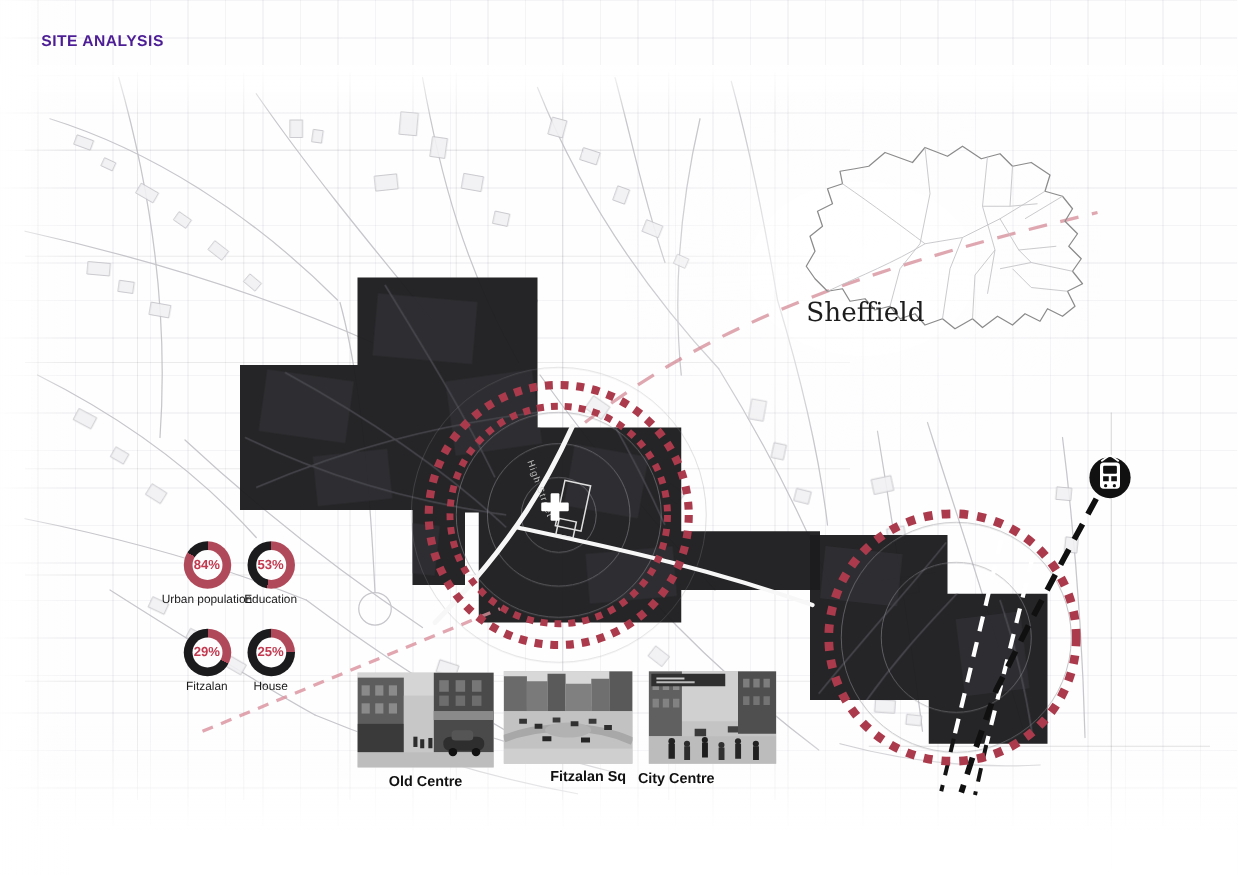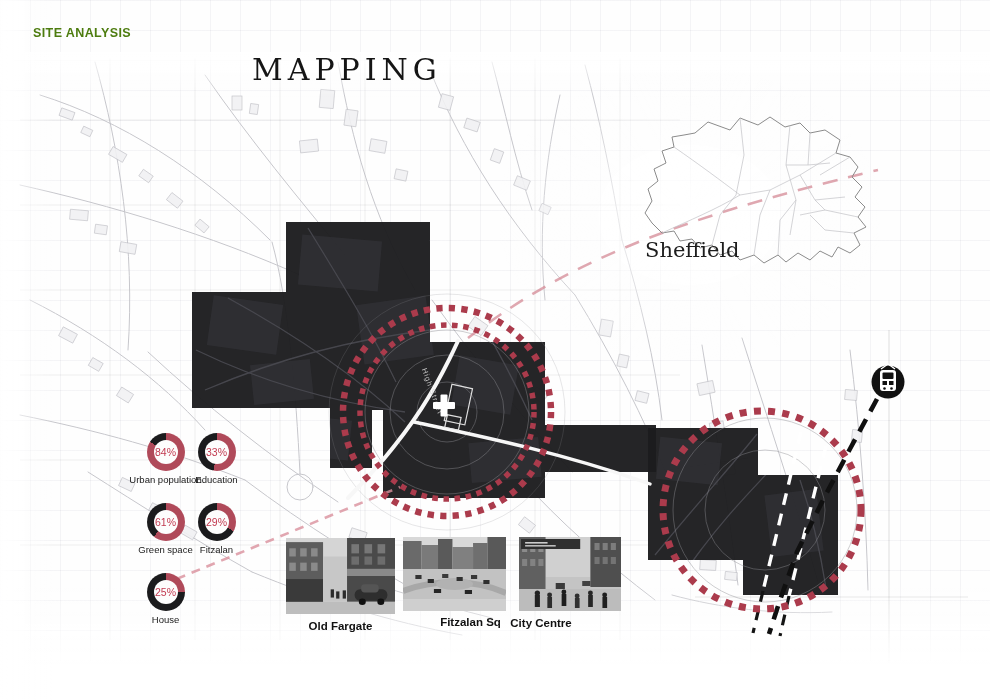--- a/index.html
+++ b/index.html
@@ -4,34 +4,34 @@
 <style>
   html,body{margin:0;padding:0;background:#ffffff;}
   .board{position:relative;width:990px;height:700px;overflow:hidden;background:#fefefe;
          font-family:"Liberation Sans", sans-serif;}
   .board::before{content:"";position:absolute;inset:0;pointer-events:none;
     background-image:
       repeating-linear-gradient(to right, rgba(60,60,100,0.05) 0 1px, transparent 1px 30px),
       repeating-linear-gradient(to bottom, rgba(60,60,100,0.05) 0 1px, transparent 1px 30px);}
   .abs{position:absolute;}
   
-  .site-tag{left:33px;top:26px;font-size:12.5px;font-weight:800;letter-spacing:0.4px;color:#4d7c0f;}
+  .site-tag{left:33px;top:26px;font-size:12.5px;font-weight:800;letter-spacing:0.4px;color:#4c1d95;}
   .title{left:252px;top:52px;font-family:"DejaVu Serif","Liberation Serif",serif;
          font-size:30px;letter-spacing:5px;color:#151515;font-weight:400;}
   
   .sheffield-label{left:645px;top:238px;font-family:"DejaVu Serif","Liberation Serif",serif;
          font-size:21px;color:#1d1d1d;}
   
   .donut-grid{left:140px;top:433px;display:grid;grid-template-columns:51px 51px;
               grid-auto-rows:70px;justify-items:center;}
   .dcell{display:flex;flex-direction:column;align-items:center;width:51px;}
   .ring{width:38px;height:38px;border-radius:50%;position:relative;flex:0 0 auto;}
   .hole{position:absolute;left:7px;top:7px;width:24px;height:24px;border-radius:50%;
         background:#fdfdfd;display:flex;align-items:center;justify-content:center;}
-  .pct{font-size:10.5px;font-weight:400;white-space:nowrap;}
+  .pct{font-size:10.5px;font-weight:700;white-space:nowrap;}
   .dlabel{margin-top:3px;font-size:9.5px;color:#1a1a1a;white-space:nowrap;text-align:center;}
   
   .photo{position:absolute;overflow:hidden;background:#cfcfcf;}
   .photo svg{display:block;width:100%;height:100%;}
   .caption{position:absolute;font-size:11.5px;font-weight:700;color:#111;text-align:center;white-space:nowrap;}
   svg{overflow:visible;}
   .fade{position:absolute;pointer-events:none;}
 </style>
 </head>
 <body>
@@ -253,46 +253,37 @@
       <path d="M168,60 L190,58"></path>
       <path d="M34,42 C60,60 80,75 100,90"></path>
       <path d="M22,128 C50,115 75,105 100,90"></path>
       <path d="M146,60 L168,60"></path>
       <path d="M185,125 L170,110"></path>
     </g>
   </svg>
   <div class="abs sheffield-label">Sheffield</div>
 
   <div class="abs site-tag">SITE ANALYSIS</div>
-  <div class="abs title">MAPPING</div>
 
   <div class="abs donut-grid">
       <div class="dcell">
         <div class="ring" style="background: conic-gradient(rgb(176, 74, 90) 0deg, rgb(176, 74, 90) 84%, rgb(27, 27, 29) 84%, rgb(27, 27, 29) 100%);">
           <div class="hole">
             <span class="pct" style="color: rgb(194, 58, 80);">84%</span>
           </div>
         </div>
         <div class="dlabel">Urban population</div>
       </div>
       <div class="dcell">
         <div class="ring" style="background: conic-gradient(rgb(176, 74, 90) 0deg, rgb(176, 74, 90) 53%, rgb(27, 27, 29) 53%, rgb(27, 27, 29) 100%);">
           <div class="hole">
-            <span class="pct" style="color: rgb(194, 58, 80);">33%</span>
+            <span class="pct" style="color: rgb(194, 58, 80);">53%</span>
           </div>
         </div>
         <div class="dlabel">Education</div>
-      </div>
-      <div class="dcell">
-        <div class="ring" style="background: conic-gradient(rgb(176, 74, 90) 0deg, rgb(176, 74, 90) 61%, rgb(27, 27, 29) 61%, rgb(27, 27, 29) 100%);">
-          <div class="hole">
-            <span class="pct" style="color: rgb(194, 58, 80);">61%</span>
-          </div>
-        </div>
-        <div class="dlabel">Green space</div>
       </div>
       <div class="dcell">
         <div class="ring" style="background: conic-gradient(rgb(176, 74, 90) 0deg, rgb(176, 74, 90) 33%, rgb(27, 27, 29) 33%, rgb(27, 27, 29) 100%);">
           <div class="hole">
             <span class="pct" style="color: rgb(194, 58, 80);">29%</span>
           </div>
         </div>
         <div class="dlabel">Fitzalan</div>
       </div>
       <div class="dcell">
@@ -328,21 +319,21 @@
         <rect x="84" y="18" width="7" height="8" fill="#6d6d6d"></rect>
       <rect x="41" y="50" width="3" height="8" fill="#2c2c2c"></rect>
         <rect x="46" y="52" width="3" height="7" fill="#2c2c2c"></rect>
         <rect x="52" y="51" width="3" height="8" fill="#2c2c2c"></rect>
       <rect x="63" y="50" width="30" height="11" rx="5" fill="#2e2e2e"></rect>
       <rect x="69" y="45" width="16" height="8" rx="3" fill="#555555"></rect>
       <circle cx="70" cy="62" r="3.2" fill="#111111"></circle>
         <circle cx="87" cy="62" r="3.2" fill="#111111"></circle>
     </svg>
   </div>
-  <div class="abs caption" style="left:286px;top:620px;width:109px;">Old Fargate</div>
+  <div class="abs caption" style="left:286px;top:620px;width:109px;">Old Centre</div>
 
   <div class="photo" style="left:403px;top:537px;width:103px;height:74px;">
     <svg viewBox="0 0 100 74" preserveAspectRatio="none">
       <rect x="0" y="0" width="100" height="74" fill="#c9c9c9"></rect>
       <rect x="0" y="0" width="100" height="28" fill="#d8d8d8"></rect>
       <rect x="0" y="4" width="18" height="28" fill="#6a6a6a"></rect>
       <rect x="18" y="8" width="16" height="24" fill="#7a7a7a"></rect>
       <rect x="34" y="2" width="14" height="30" fill="#5a5a5a"></rect>
       <rect x="48" y="10" width="20" height="22" fill="#808080"></rect>
       <rect x="68" y="6" width="14" height="26" fill="#6f6f6f"></rect>

